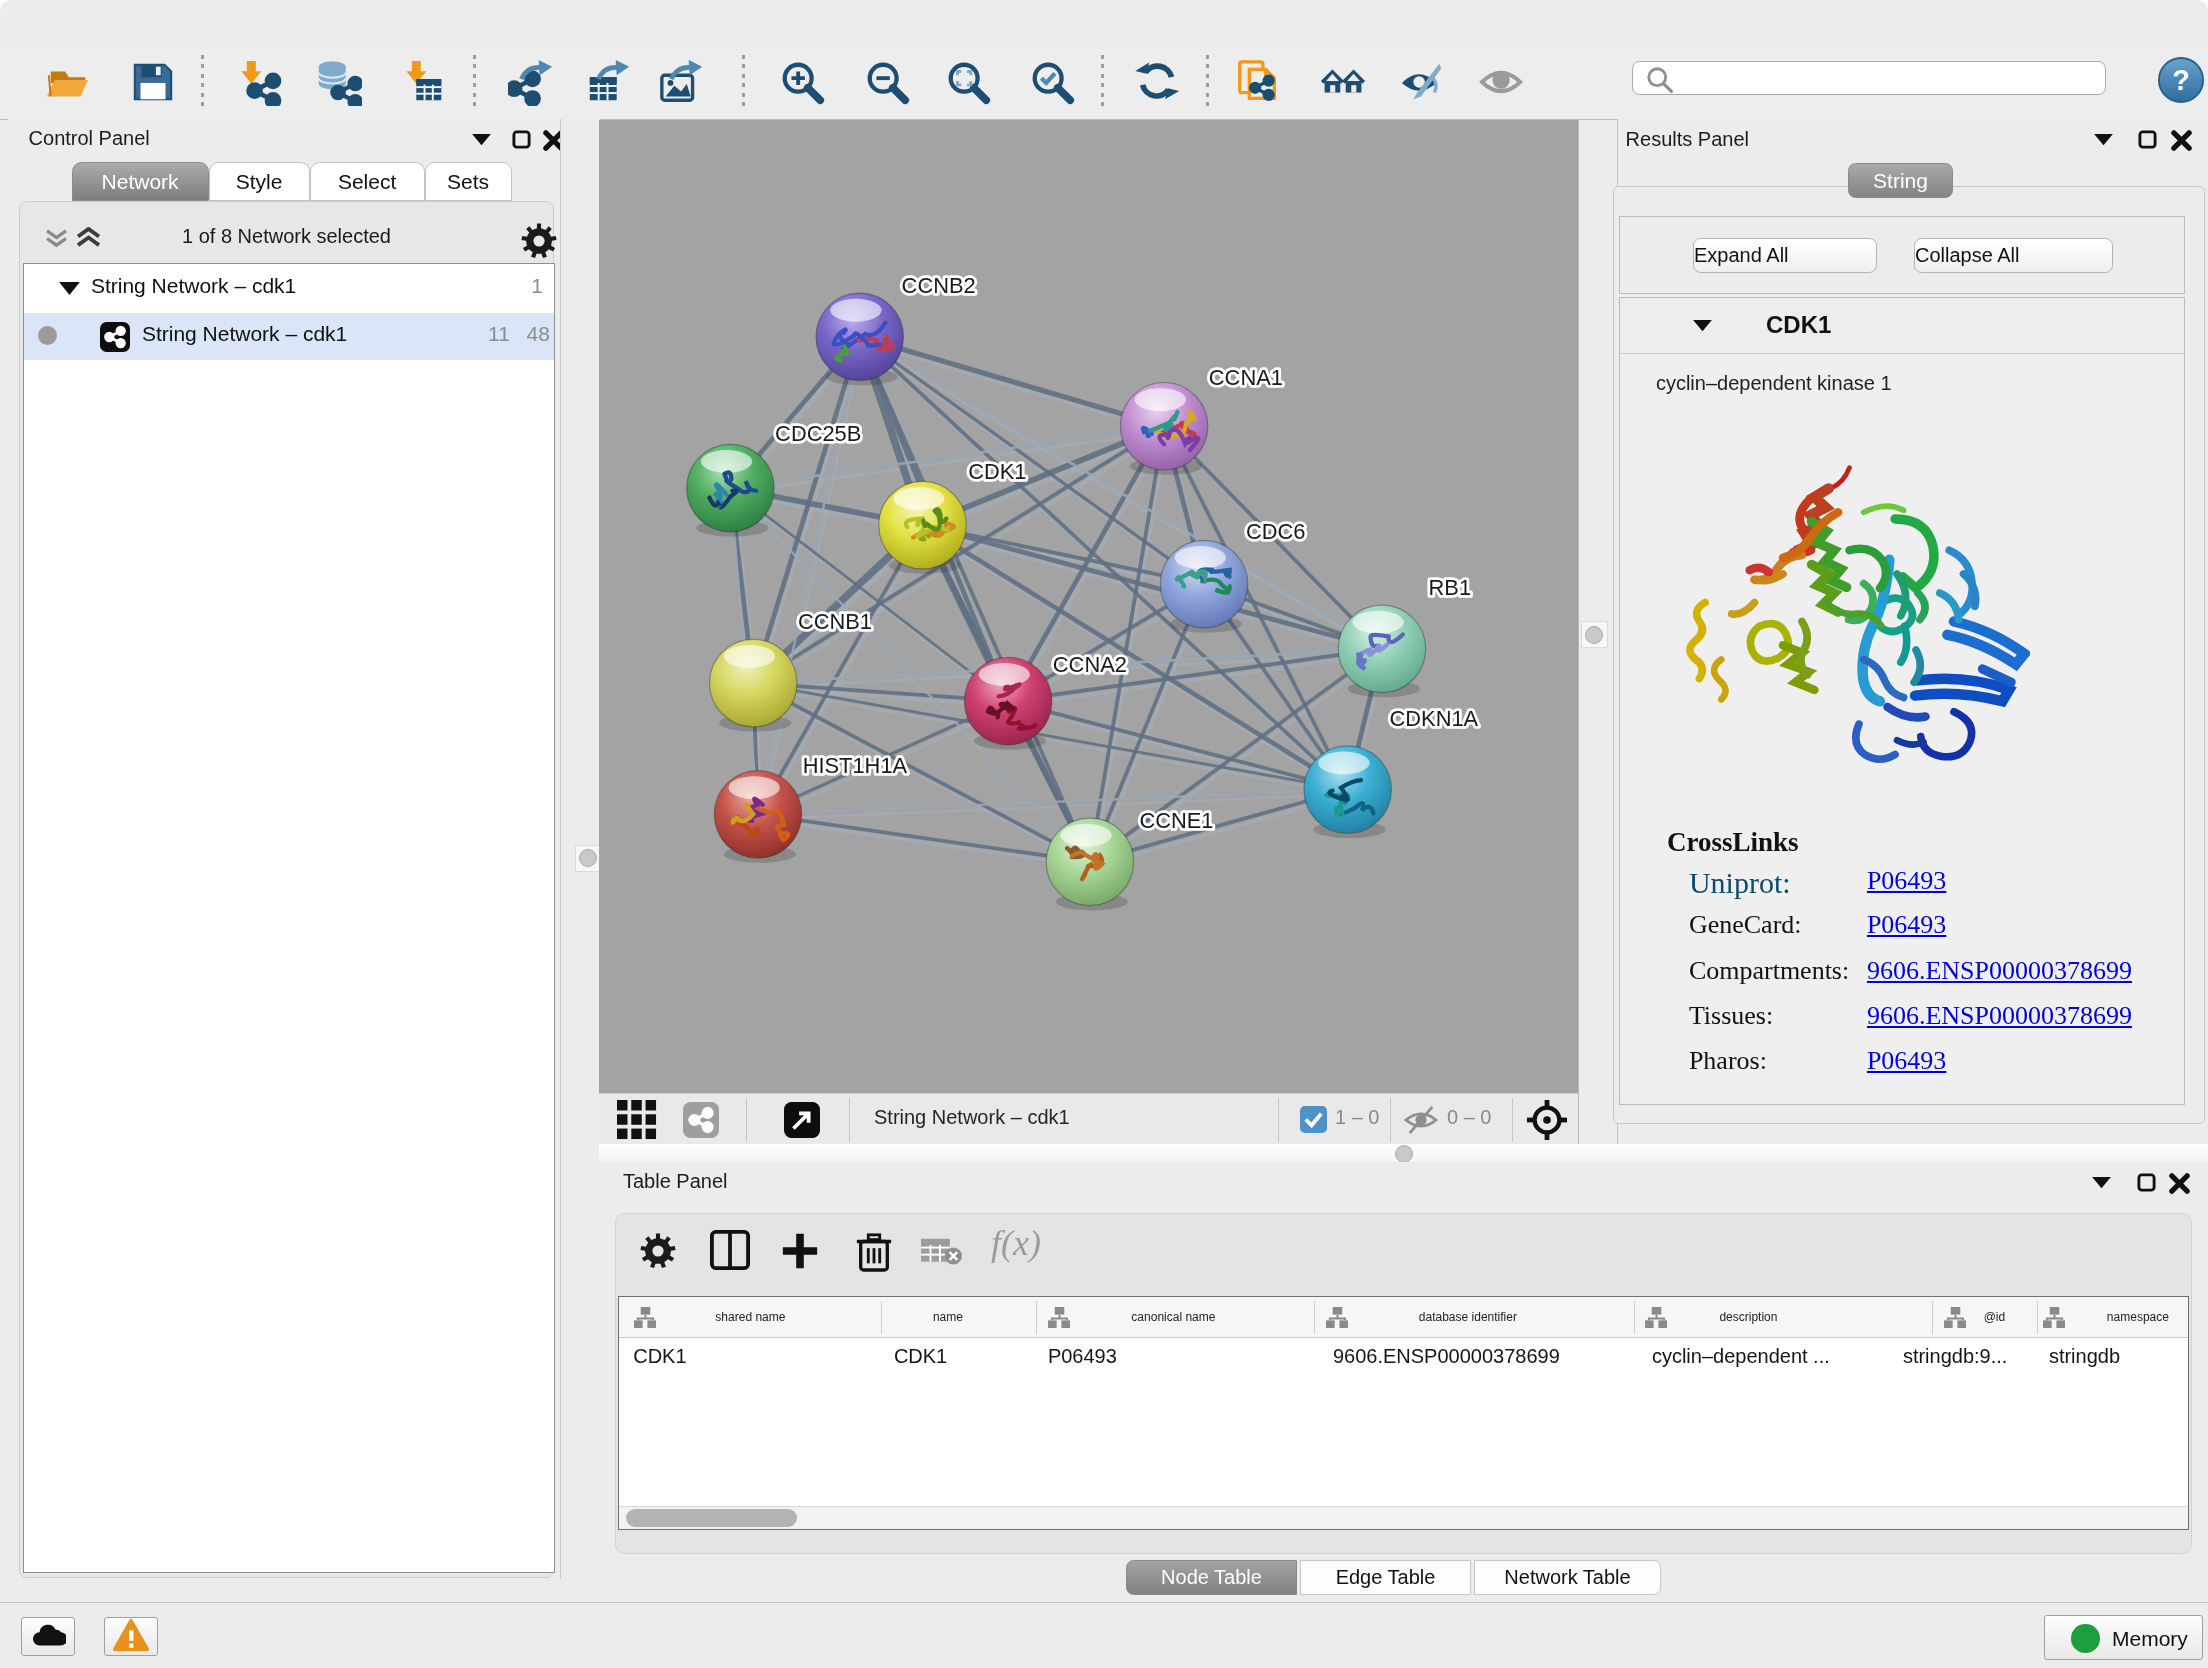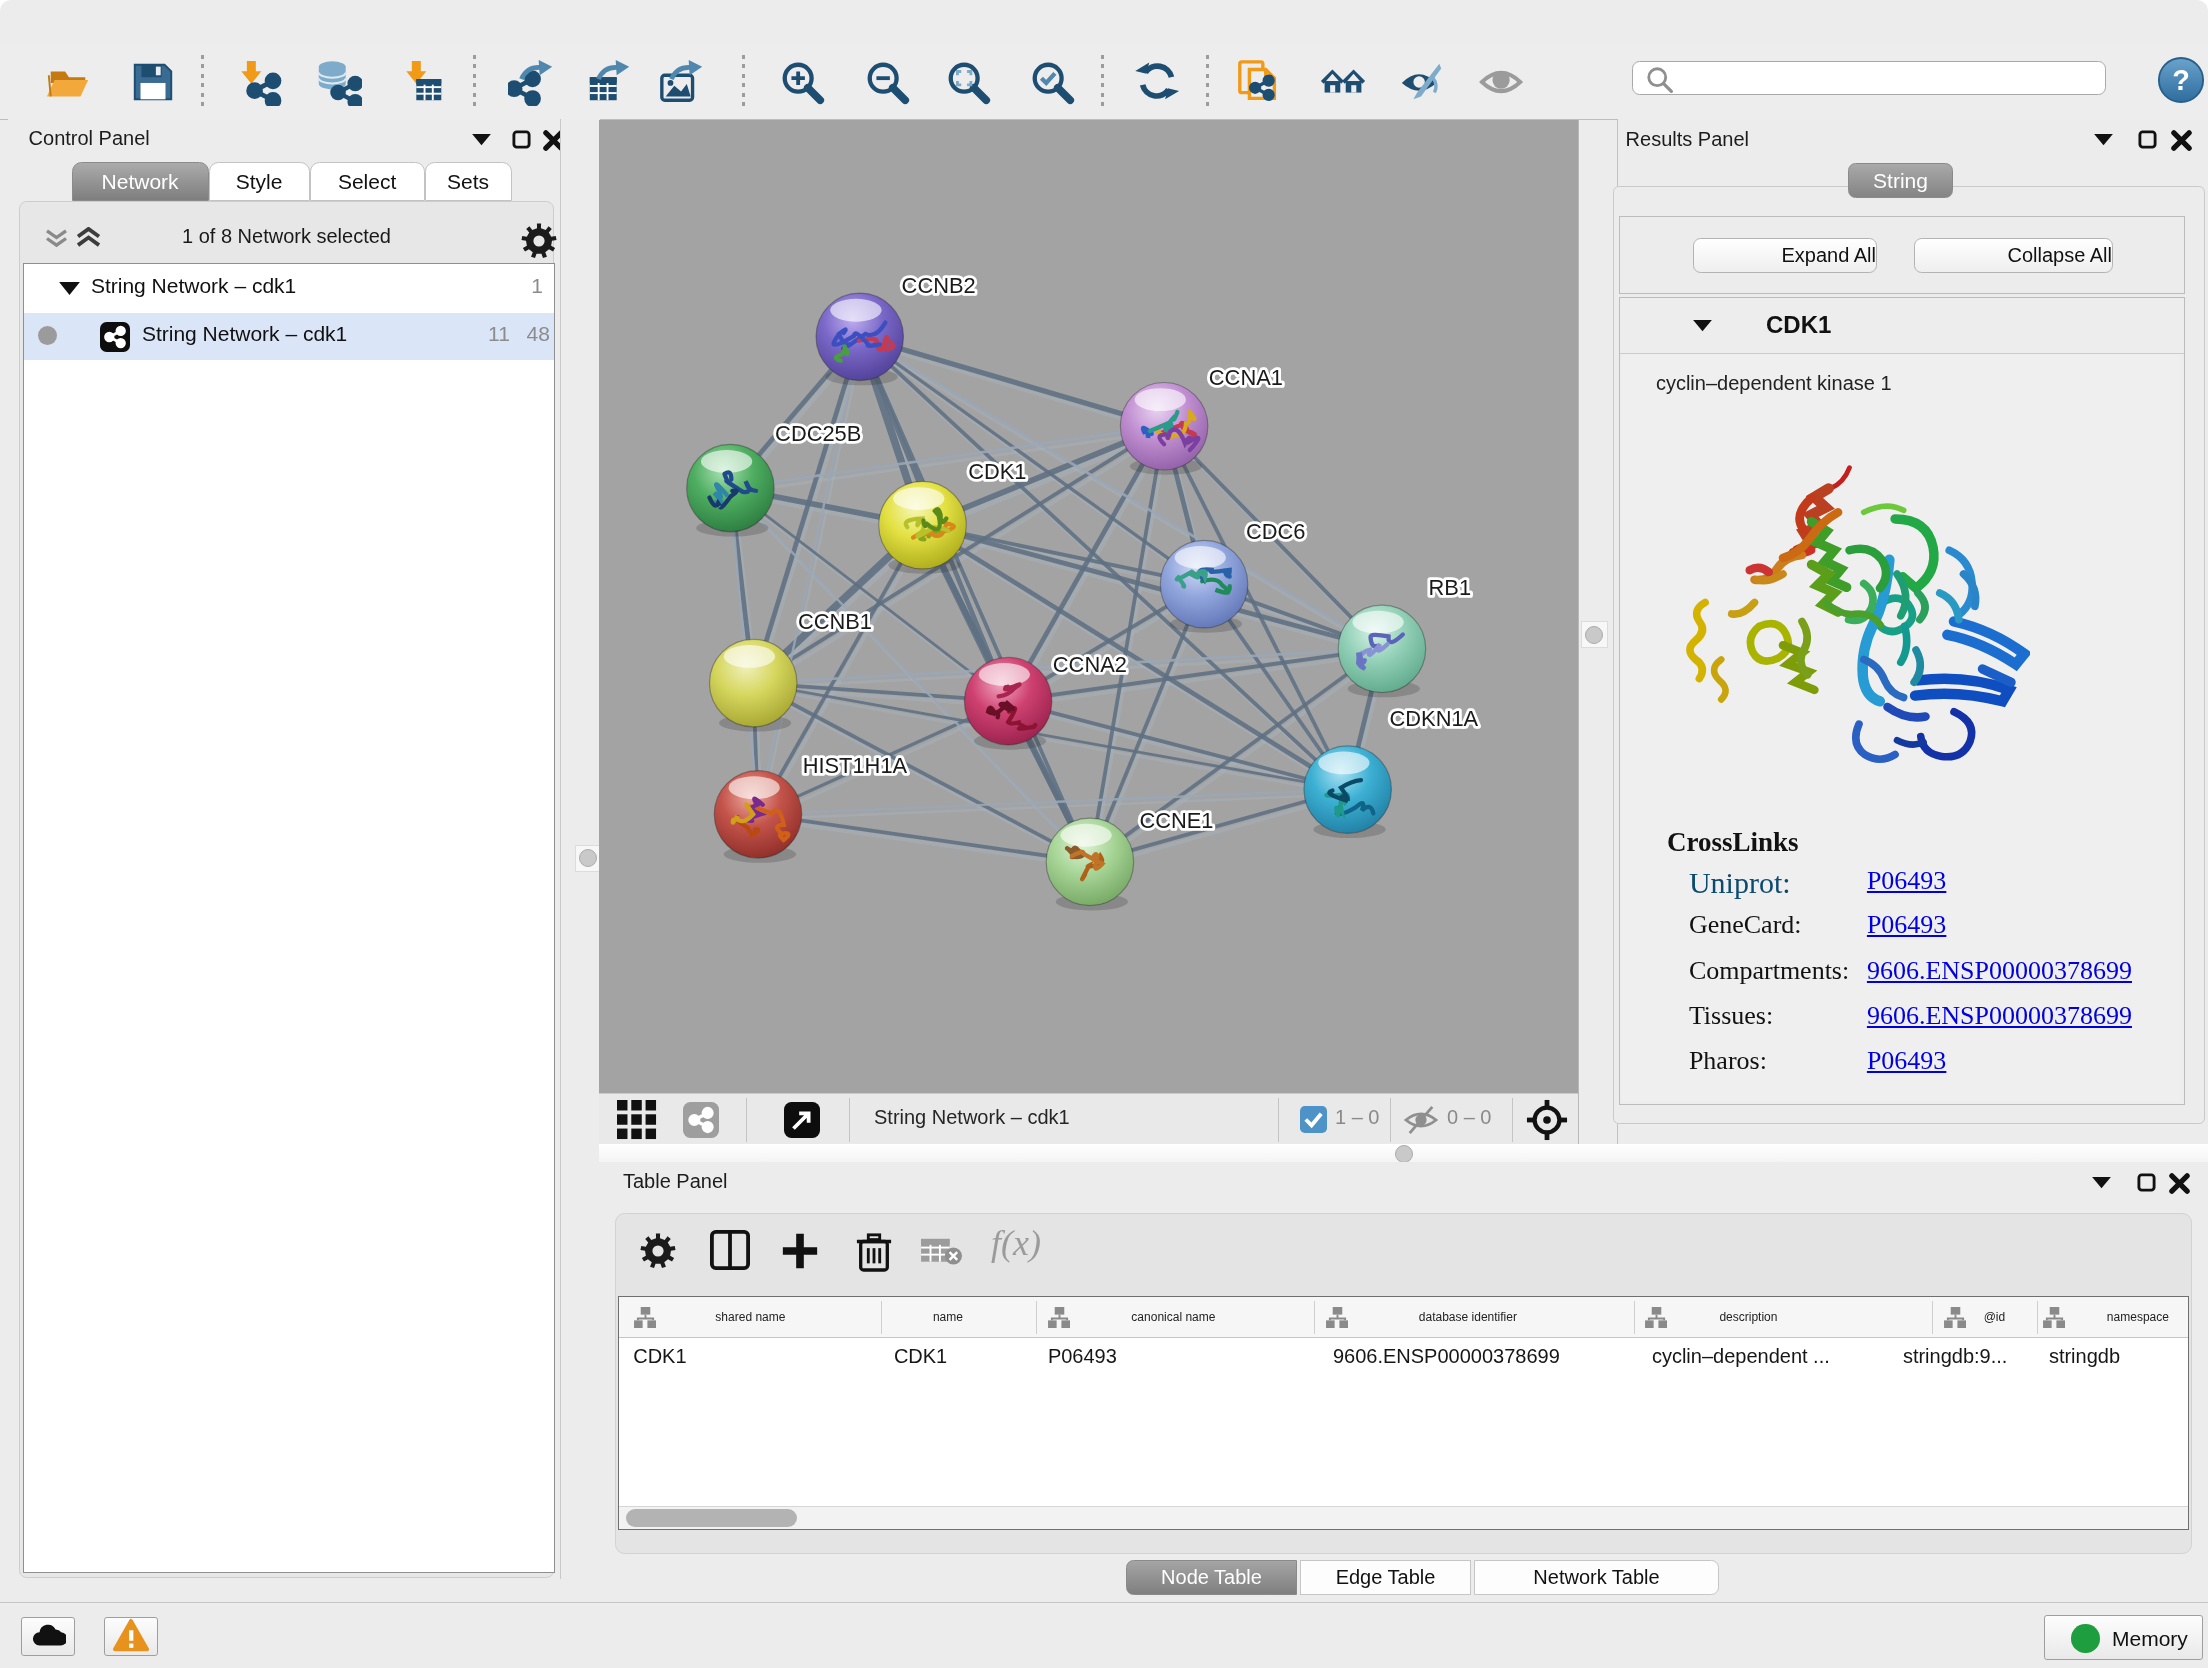--- a/index.html
+++ b/index.html
@@ -38,21 +38,21 @@
 .knob{position:absolute;width:16px;height:16px;border-radius:50%;background:#c9c9c9;border:1px solid #ababab;}
 #hstrip{left:599px;top:1144px;width:1609px;height:18px;background:linear-gradient(#ffffff,#f4f4f4);border-bottom:1px solid #e2e2e2;}
 
 #results{left:1617px;top:119px;width:592px;height:1025px;background:#ececec;border-left:1.9px solid #c2c2c2;}
 #rbox{position:absolute;left:-4.8px;top:67px;width:590px;height:936px;border:1.9px solid #c9c9c9;border-radius:5.7px;background:#ececec;}
 #stringtab{position:absolute;left:230px;top:44px;width:105px;height:35px;border-radius:7.6px;
  background:linear-gradient(#a9a9a9,#848484);border:1px solid #8a8a8a;color:#fff;font-size:21px;
  text-align:center;line-height:33px;box-sizing:border-box;}
 #rbox1{position:absolute;left:1px;top:97px;width:566px;height:78px;border:1.9px solid #bcbcbc;background:#ececec;box-sizing:border-box;}
 .rbtn{position:absolute;top:21px;height:35px;border:1px solid #b3b3b3;border-radius:7.6px;
- background:linear-gradient(#ffffff,#efefef);font-size:20px;color:#111;text-align:right;line-height:33px;box-sizing:border-box;}
+ background:linear-gradient(#ffffff,#efefef);font-size:20px;color:#111;text-align:left;line-height:33px;box-sizing:border-box;}
 #rbox2{position:absolute;left:1px;top:178px;width:566px;height:808px;border:1.9px solid #bcbcbc;background:#ededed;box-sizing:border-box;}
 #cdkhead{position:absolute;left:0;top:0;width:100%;height:55px;border-bottom:1.9px solid #cccccc;}
 #rcontent{position:absolute;left:1.9px;top:57px;width:558px;height:746px;background:#efefef;}
 .ser{font-family:"Liberation Serif",serif;}
 .lnk{color:#0000e0;text-decoration:underline;}
 
 #tpanel{left:599px;top:1162px;width:1609px;height:438px;background:#ececec;}
 #tbox{position:absolute;left:16px;top:51px;width:1577px;height:341px;background:#e4e4e4;
  border:1px solid #d2d2d2;border-radius:9.5px;box-sizing:border-box;}
 #ttable{position:absolute;left:1.9px;top:82px;width:1571px;height:234px;background:#fff;
@@ -843,21 +843,21 @@
           <div class="dlab" style="left:1033px;">cyclin–dependent ...</div>
           <div class="dlab" style="left:1284px;">stringdb:9...</div>
           <div class="dlab" style="left:1430px;">stringdb</div>
           <div id="tscroll">
             <div id="tthumb"></div>
           </div>
         </div>
       </div>
       <div class="ttab" style="left:527px;width:171px;background:linear-gradient(#a5a5a5,#7f7f7f);border:1px solid #8a8a8a;border-radius:7.6px 0 0 7.6px;color:#fff;line-height:33px;">Node Table</div>
       <div class="ttab" style="left:701px;width:171px;background:#fdfdfd;border:1px solid #c6c6c6;color:#111;line-height:33px;">Edge Table</div>
-      <div class="ttab" style="left:875px;width:245px;background:#fdfdfd;border:1px solid #c6c6c6;border-radius:0 7.6px 7.6px 0;color:#111;line-height:33px;">Network Table</div>
+      <div class="ttab" style="left:875px;width:187px;background:#fdfdfd;border:1px solid #c6c6c6;border-radius:0 7.6px 7.6px 0;color:#111;line-height:33px;">Network Table</div>
     </div>
     <div id="statusbar" class="abs">
       <div class="sbtn" style="left:21px;width:54px;"></div>
       <svg class="abs" style="left:30px;top:16px;" width="36" height="34" viewBox="0 0 38 36">
         <path d="M10 28a7 7 0 0 1 0-14 9 9 0 0 1 17-3 7 7 0 0 1 6 3 6.5 6.5 0 0 1-1 14z" fill="#111"></path>
       </svg>
       <div class="sbtn" style="left:104px;width:54px;"></div>
       <svg class="abs" style="left:113px;top:15px;" width="36" height="36" viewBox="0 0 38 38">
         <path d="M19 3 L36 33 H2z" fill="#e8921e" stroke="#e8921e" stroke-width="4" stroke-linejoin="round"></path>
         <rect x="17" y="13" width="4.5" height="11" fill="#fff"></rect>

